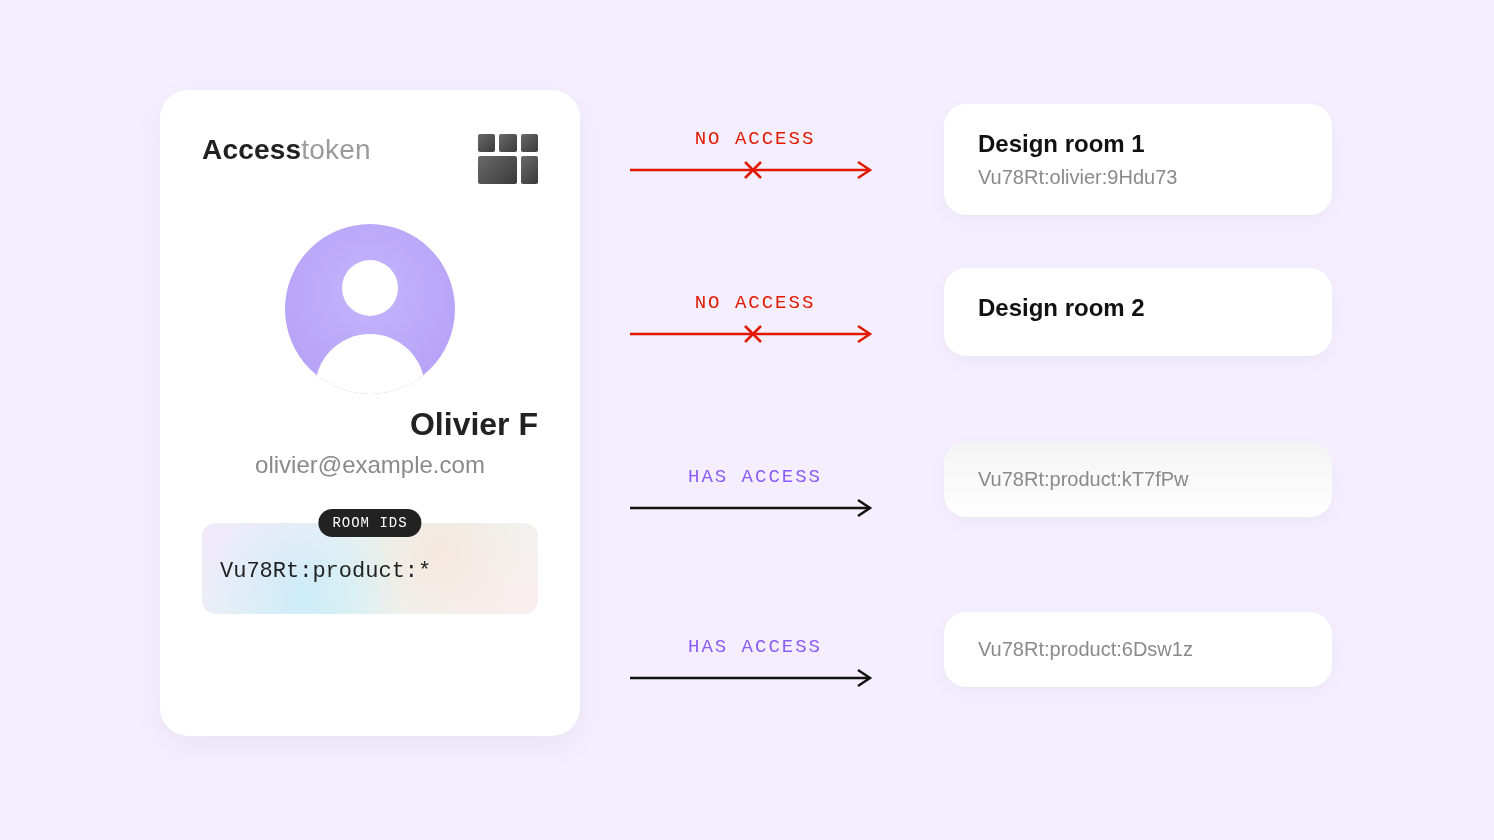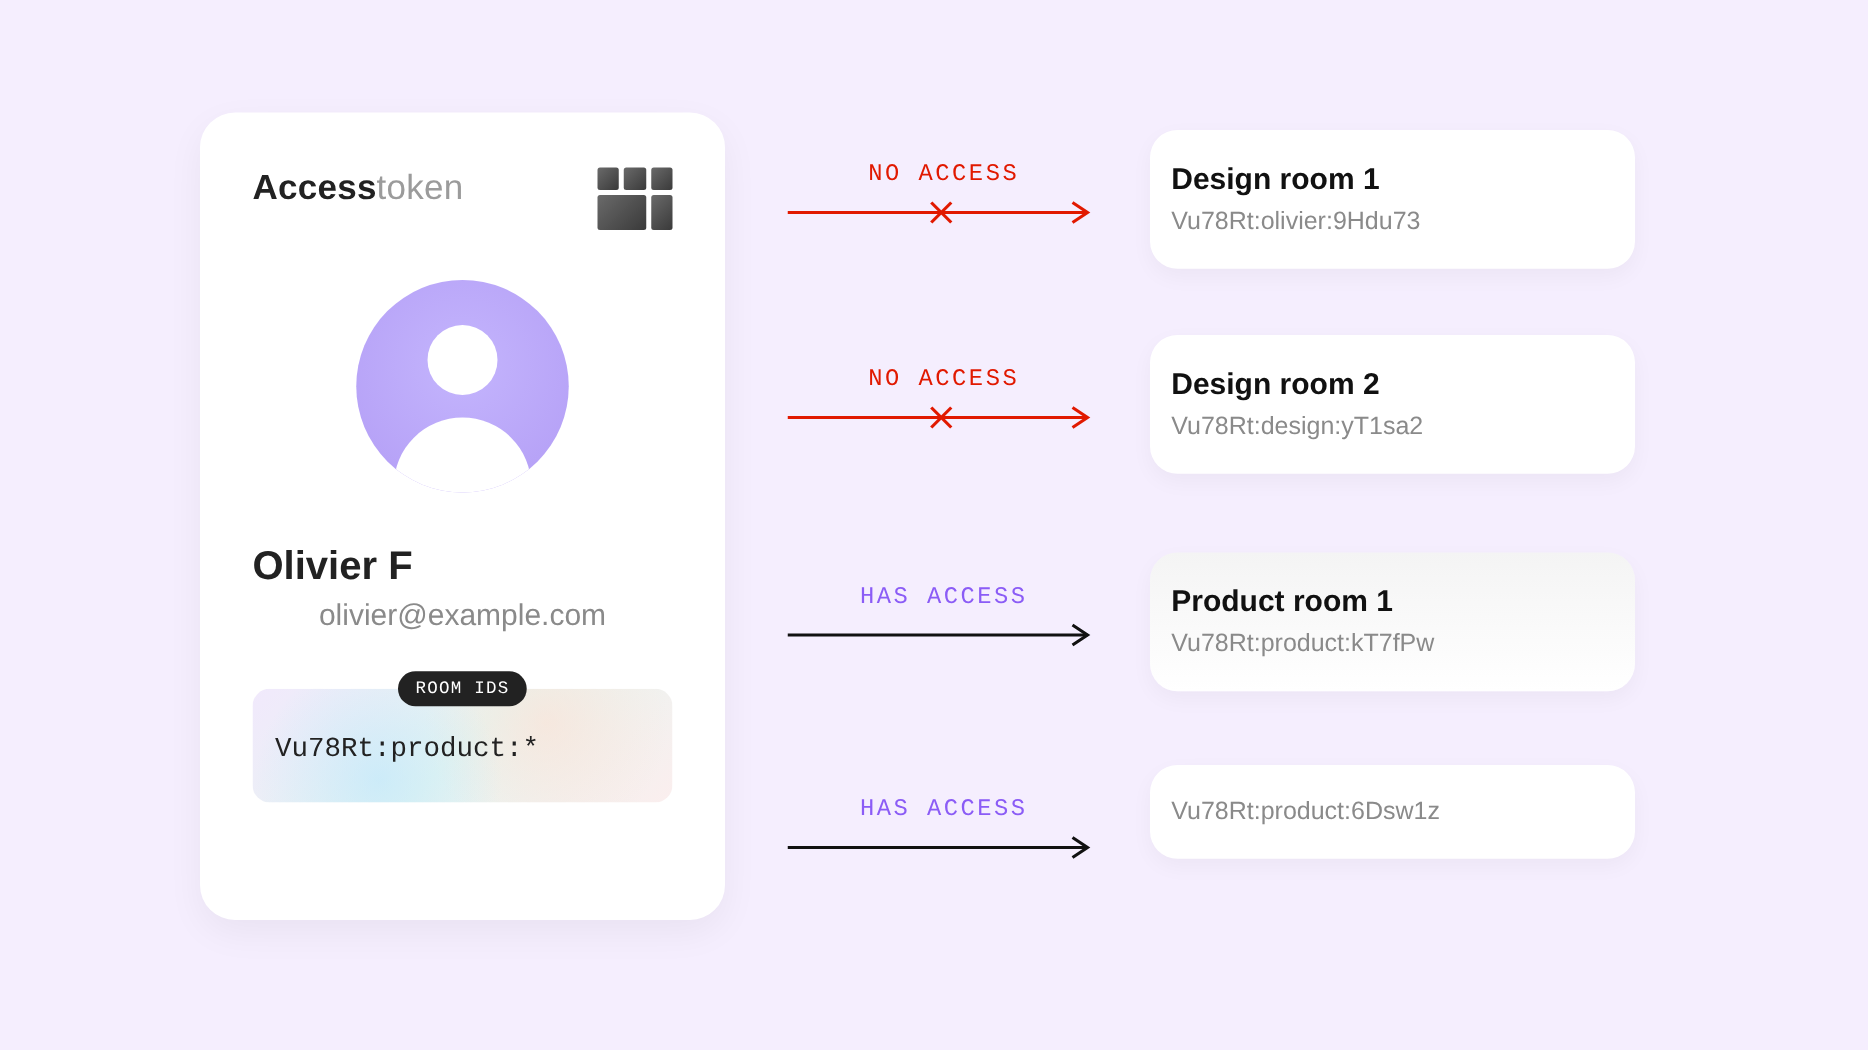--- a/index.html
+++ b/index.html
@@ -89,22 +89,22 @@
     content:"";
     position:absolute;
     width:110px; height:90px;
     background:#fff;
     border-radius:55px 55px 0 0;
     left:50%; bottom:-30px;
     transform:translateX(-50%);
   }
 
   .user-name {
-    text-align:left;
-    margin-top:40px;
+    text-align:right;
+    margin-top:12px;
     font-size:32px;
     font-weight:600;
     color:#222;
   }
   .user-email {
     text-align:center;
     margin-top:8px;
     font-size:24px;
     font-weight:400;
     color:#8a8a8a;
@@ -154,25 +154,25 @@
     font-weight:500;
     margin-bottom:10px;
   }
   .arrow.deny .arrow-label { color:#e11900; }
   .arrow.allow .arrow-label { color:#8b5cf6; }
   .arrow svg { display:block; }
 
   
   .room-card {
     position:absolute;
-    left:920px;
+    left:944px;
     width:388px;
     background:#fff;
     border-radius:22px;
-    padding:26px 34px 26px 17px;
+    padding:26px 34px 26px 34px;
     box-shadow:0 6px 18px rgba(0,0,0,0.04);
   }
   .room-card.shaded {
     background:linear-gradient(180deg,#f4f4f4,#ffffff);
   }
   .room-title { font-size:24px; font-weight:600; color:#111; margin-bottom:8px; }
   .room-id    { font-size:20px; font-weight:400; color:#8a8a8a; }
 
 </style>
 </head>
@@ -242,23 +242,21 @@
       <polyline points="228,2 240,10 228,18" fill="none" stroke="#111" stroke-width="2.5"></polyline>
     </svg>
   </div>
 
   <div class="room-card" style="top:104px">
     <div class="room-title">Design room 1</div>
     <div class="room-id">Vu78Rt:olivier:9Hdu73</div>
   </div>
   <div class="room-card" style="top:268px">
     <div class="room-title">Design room 2</div>
-    <div class="room-id">Vu78Rt:design:yT1sa2</div>
   </div>
   <div class="room-card shaded" style="top:442px">
-    <div class="room-title">Product room 1</div>
     <div class="room-id">Vu78Rt:product:kT7fPw</div>
   </div>
   <div class="room-card" style="top:612px">
     <div class="room-id">Vu78Rt:product:6Dsw1z</div>
   </div>
 
 </div>
 
 </body></html>

